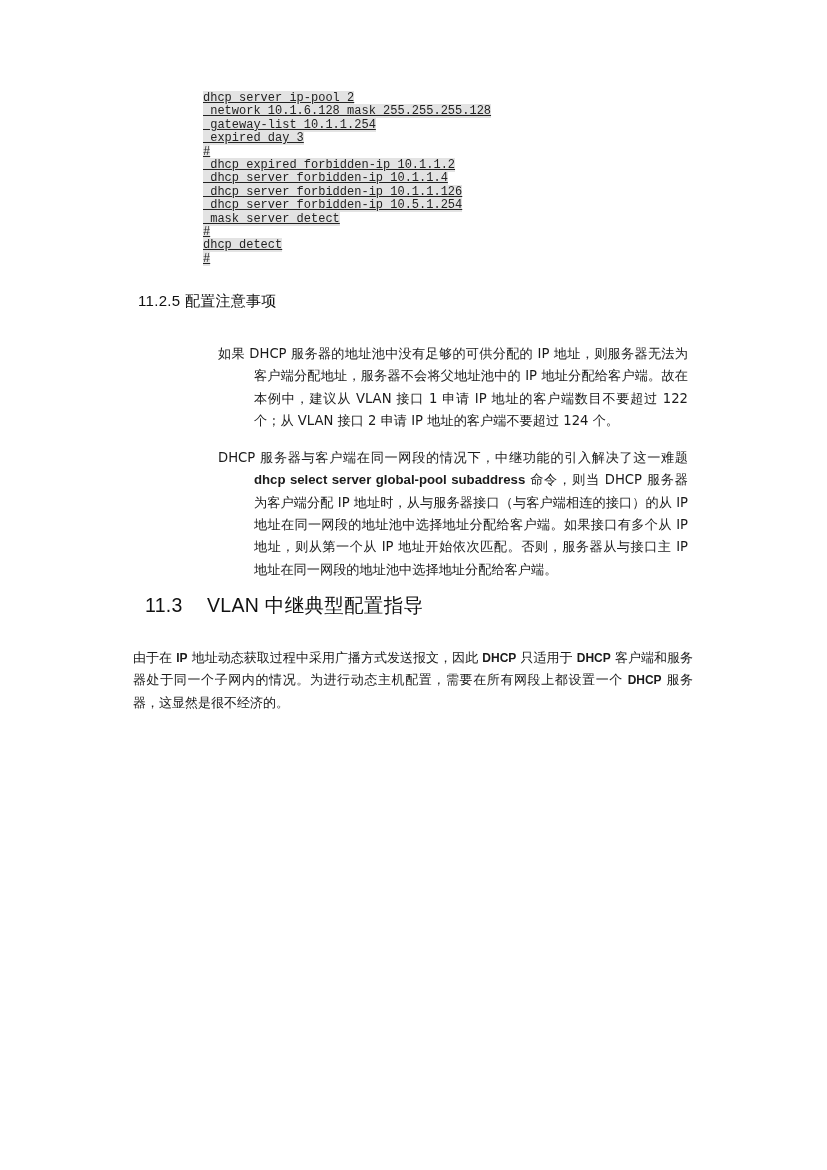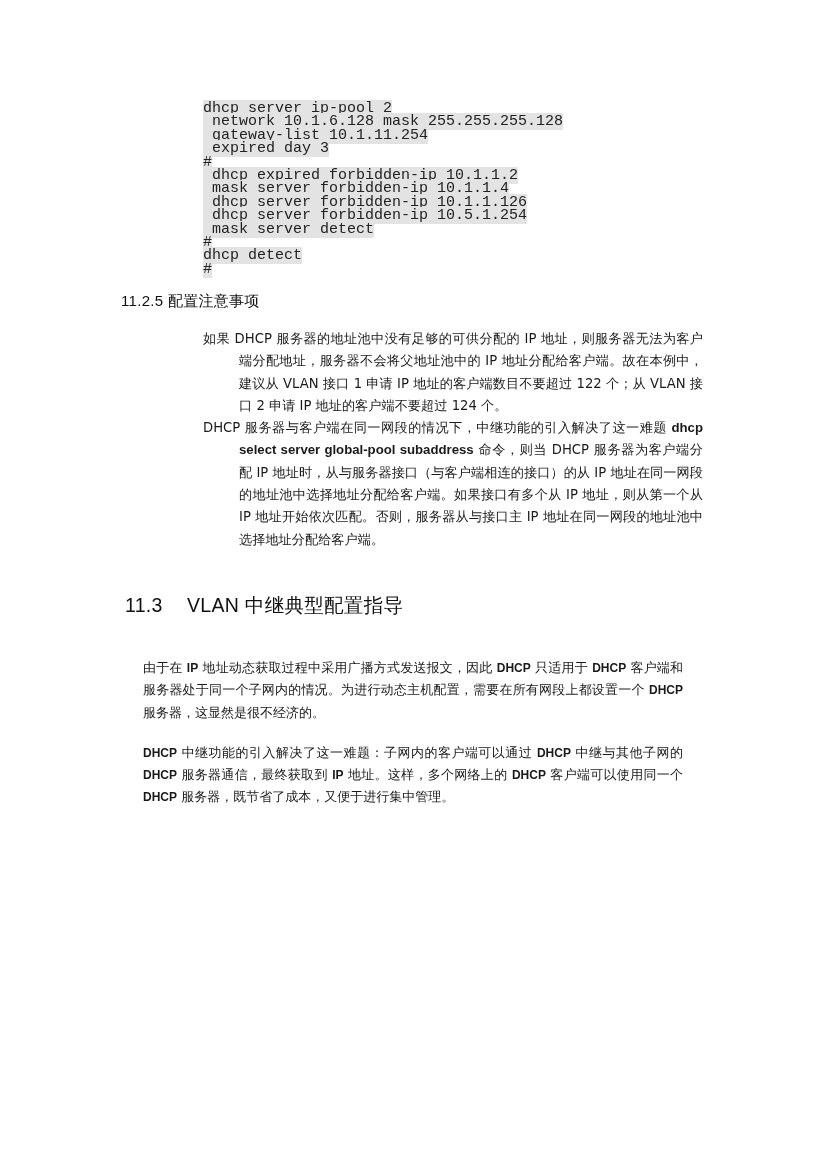--- a/index.html
+++ b/index.html
@@ -11,104 +11,106 @@
       width: 827px;
       height: 1170px;
       position: relative;
       overflow: hidden;
       color: #1a1a1a;
       font-family: "DejaVu Sans", "Liberation Sans", sans-serif;
     }
     .code-block {
       position: absolute;
       left: 203px;
-      top: 102px;
+      top: 92px;
       font-family: "Liberation Mono", "DejaVu Sans Mono", monospace;
-      font-size: 15px;
+      font-size: 12px;
       line-height: 13.4px;
       color: #222;
+      text-decoration: underline;
     }
     .code-line {
       display: block;
       white-space: pre;
     }
     .code-line span {
       background: #e3e3e3;
     }
     .h3 {
       position: absolute;
-      left: 121px;
+      left: 138px;
       top: 292px;
       font-family: "Liberation Sans", "DejaVu Sans", sans-serif;
       font-size: 15px;
       color: #111;
       letter-spacing: 0.3px;
     }
     .notes {
       position: absolute;
       left: 203px;
       top: 328px;
       width: 500px;
       font-size: 13.2px;
       line-height: 22.3px;
       color: #1a1a1a;
     }
     .note-item {
       padding-left: 36px;
       text-indent: -36px;
       text-align: justify;
-      margin: 0;
+      margin: 15px;
     }
     .note-item b {
       font-family: "Liberation Sans", "DejaVu Sans", sans-serif;
       font-weight: bold;
     }
     .h2 {
       position: absolute;
       left: 125px;
       top: 592px;
       font-family: "Liberation Sans", "DejaVu Sans", sans-serif;
       font-size: 19.5px;
       color: #111;
       letter-spacing: 0.3px;
     }
     .h2 .num {
       display: inline-block;
       width: 62px;
+      margin-left: 20px;
     }
     .body-text {
       position: absolute;
       left: 125px;
       top: 639px;
       width: 576px;
       font-size: 13px;
       line-height: 22.3px;
       color: #1a1a1a;
     }
     .body-text p {
-      margin: 18px;
+      margin: 8px;
       text-align: justify;
     }
     .body-text b {
       font-family: "Liberation Sans", "DejaVu Sans", sans-serif;
       font-weight: bold;
       font-size: 12px;
     }
   </style>
 </head>
 <body>
 
 <div class="code-block">
   <div class="code-line"><span>dhcp server ip-pool 2</span></div>
   <div class="code-line"><span> network 10.1.6.128 mask 255.255.255.128</span></div>
-  <div class="code-line"><span> gateway-list 10.1.11.254</span></div>
+  <div class="code-line"><span> gateway-list 10.1.1.254</span></div>
   <div class="code-line"><span> expired day 3</span></div>
   <div class="code-line"><span>#</span></div>
   <div class="code-line"><span> dhcp expired forbidden-ip 10.1.1.2</span></div>
-  <div class="code-line"><span> mask server forbidden-ip 10.1.1.4</span></div>
+  <div class="code-line"><span> dhcp server forbidden-ip 10.1.1.4</span></div>
   <div class="code-line"><span> dhcp server forbidden-ip 10.1.1.126</span></div>
   <div class="code-line"><span> dhcp server forbidden-ip 10.5.1.254</span></div>
   <div class="code-line"><span> mask server detect</span></div>
   <div class="code-line"><span>#</span></div>
   <div class="code-line"><span>dhcp detect</span></div>
   <div class="code-line"><span>#</span></div>
 </div>
 
 <div class="h3">
   <span>11.2.5</span>
@@ -121,16 +123,13 @@
 </div>
 
 <div class="h2">
   <span class="num">11.3</span><span>VLAN 中继典型配置指导</span>
 </div>
 
 <div class="body-text">
   <p>
     <span>由于在 </span><b>IP</b><span> 地址动态获取过程中采用广播方式发送报文，因此 </span><b>DHCP</b><span> 只适用于 </span><b>DHCP</b><span> 客户端和服务器处于同一个子网内的情况。为进行动态主机配置，需要在所有网段上都设置一个 </span><b>DHCP</b><span> 服务器，这显然是很不经济的。</span>
   </p>
-  <p>
-    <b>DHCP</b><span> 中继功能的引入解决了这一难题：子网内的客户端可以通过 </span><b>DHCP</b><span> 中继与其他子网的 </span><b>DHCP</b><span> 服务器通信，最终获取到 </span><b>IP</b><span> 地址。这样，多个网络上的 </span><b>DHCP</b><span> 客户端可以使用同一个 </span><b>DHCP</b><span> 服务器，既节省了成本，又便于进行集中管理。</span>
-  </p>
 </div>
 
 </body></html>

